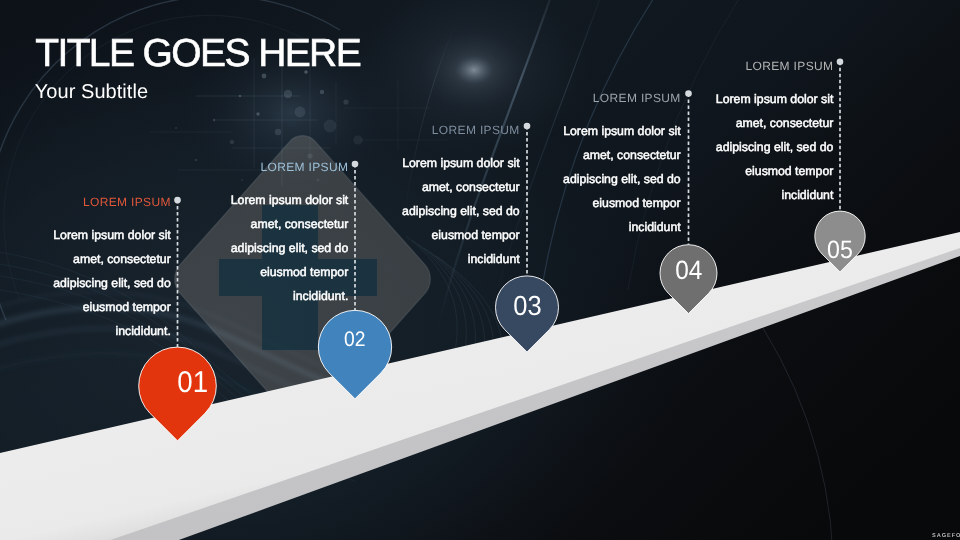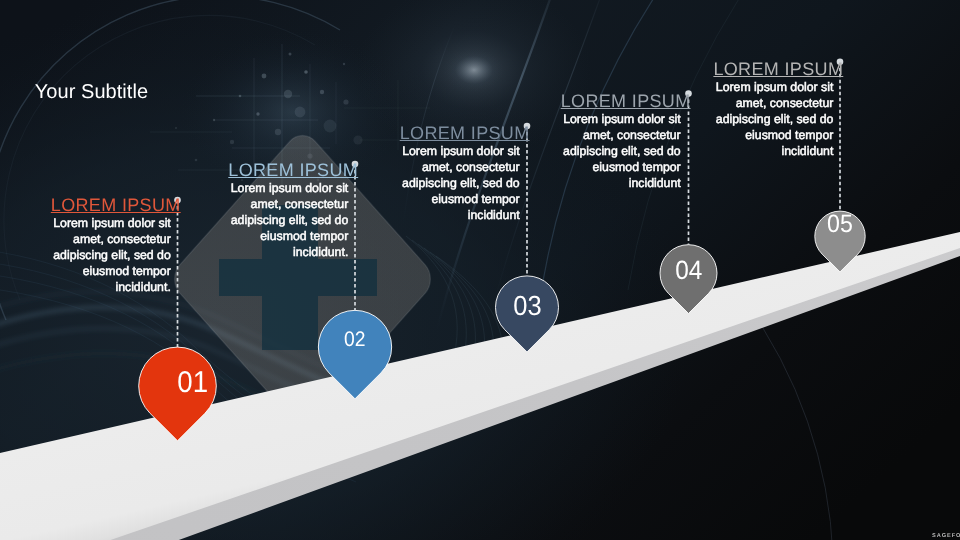--- a/index.html
+++ b/index.html
@@ -6,22 +6,22 @@
   .slide{position:relative;width:960px;height:540px;overflow:hidden;
          -webkit-font-smoothing:antialiased;text-rendering:geometricPrecision;
          font-family:"Liberation Sans",sans-serif;background:#07090c;}
   .layer{position:absolute;left:0;top:0;width:960px;height:540px;}
   .title{position:absolute;opacity:0.999;left:35.2px;top:33.7px;font-size:39px;color:#ffffff;
          letter-spacing:-1.6px;font-weight:400;line-height:1;white-space:nowrap;
          -webkit-text-stroke:0.6px #ffffff;}
   .subtitle{position:absolute;left:34.8px;top:82.4px;font-size:20px;color:#ffffff;
             letter-spacing:0.05px;font-weight:400;line-height:1;white-space:nowrap;}
   .block{position:absolute;text-align:right;}
-  .block .head{font-size:18px;letter-spacing:0.35px;white-space:nowrap;line-height:1;text-decoration:underline;}
-  .block .body{font-size:12.3px;color:#ffffff;line-height:16px;margin-top:1px;
+  .block .head{font-size:12px;letter-spacing:0.35px;white-space:nowrap;line-height:1;}
+  .block .body{font-size:12.3px;color:#ffffff;line-height:24px;margin-top:15px;
               -webkit-text-stroke:0.5px #ffffff;}
   .num{position:absolute;color:#ffffff;text-align:center;line-height:1;}
   .num span{display:inline-block;transform:scaleX(0.92);transform-origin:center;}
   .wm{position:absolute;left:932px;top:534.4px;font-size:5.6px;color:#b9b9b9;
       letter-spacing:0.95px;font-weight:700;line-height:1;}
 </style>
 </head>
 <body>
 
 <div class="slide">
@@ -184,20 +184,21 @@
       </g>
       <path d="M 262 205 H 318 V 259 H 377 V 296 H 318 V 350 H 262 V 296 H 219 V 259 H 262 Z" fill="#0a2c3d" fill-opacity="0.66"></path>
 
       <g>
         <polygon points="0,560 960,241 960,256 0,605" fill="url(#ribEdge)"></polygon>
         <polygon points="0,453 960,232 960,248 0,578" fill="url(#ribFace)"></polygon>
       </g>
     </g>
   </svg>
 
+  <div class="title">TITLE GOES HERE</div>
   <div class="subtitle">Your Subtitle</div>
 
   <svg class="layer" width="960" height="540" viewBox="0 0 960 540">
     <g>
       <line x1="177.5" y1="200" x2="177.5" y2="347" stroke="#d5dade" stroke-width="1.7" stroke-dasharray="3.6 2.4"></line>
       <circle cx="177.5" cy="200" r="3.35" fill="#d5dade"></circle>
     </g>
     <g>
       <line x1="355" y1="164" x2="355" y2="310.4" stroke="#d5dade" stroke-width="1.7" stroke-dasharray="3.6 2.4"></line>
       <circle cx="355" cy="164" r="3.3" fill="#d5dade"></circle>
@@ -229,21 +230,21 @@
     </g>
     <g>
       <path d="M 822.18 254.12 A 25.2 25.2 0 1 1 857.82 254.12 L 840.00 271.94 Z" fill="#8d8d8d" stroke="#ffffff" stroke-width="0.9"></path>
     </g>
   </svg>
 
   <div class="num" style="left:138.4px;top:367.9px;width:77.6px;font-size:30.1px;margin-left:16px;"><span>01</span></div>
   <div class="num" style="left:317.8px;top:329.2px;width:73.3px;font-size:21px;"><span>02</span></div>
   <div class="num" style="left:495.8px;top:292.3px;width:63px;font-size:27.7px;"><span>03</span></div>
   <div class="num" style="left:660.1px;top:256.5px;width:57px;font-size:26.5px;"><span>04</span></div>
-  <div class="num" style="left:814.7px;top:212px;width:50.4px;font-size:25.2px;"><span>05</span></div>
+  <div class="num" style="left:814.7px;top:238px;width:50.4px;font-size:25.2px;"><span>05</span></div>
 
   <div class="block" style="left:50.8px;top:196.2px;width:120px;">
     <div class="head" style="color:#e0573a;">LOREM IPSUM</div>
     <div class="body">Lorem ipsum dolor sit amet, consectetur adipiscing elit, sed do eiusmod tempor incididunt.</div>
   </div>
 
   <div class="block" style="left:228.3px;top:160.9px;width:120px;">
     <div class="head" style="color:#9dc0d8;">LOREM IPSUM</div>
     <div class="body">Lorem ipsum dolor sit amet, consectetur adipiscing elit, sed do eiusmod tempor incididunt.</div>
   </div>

